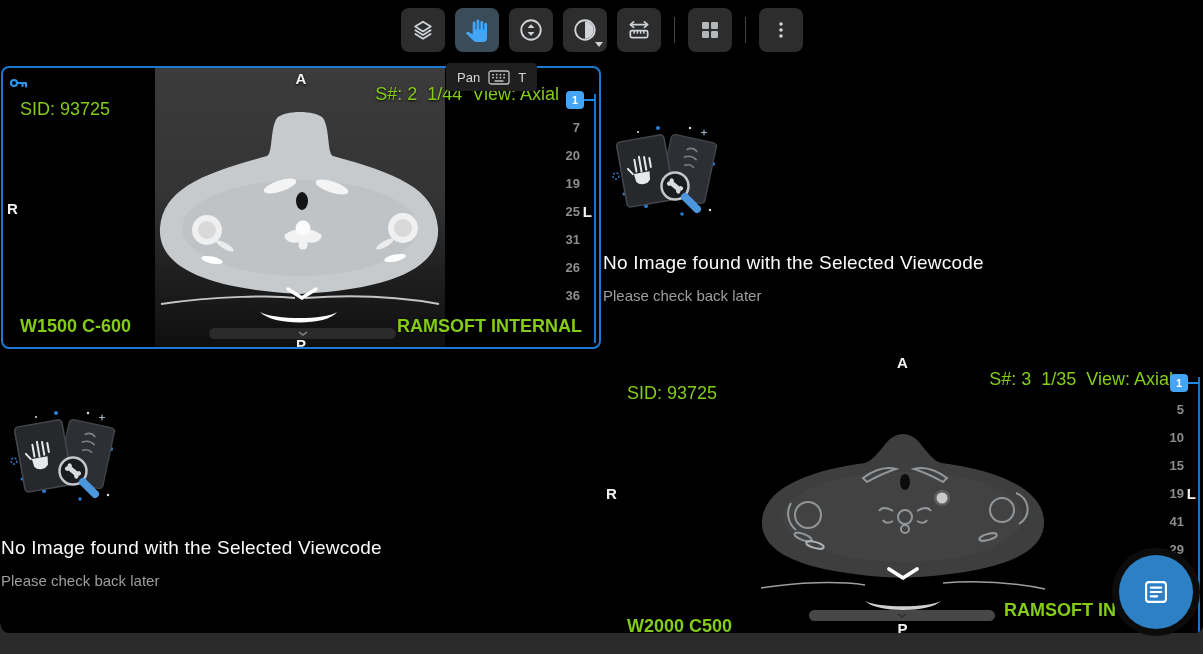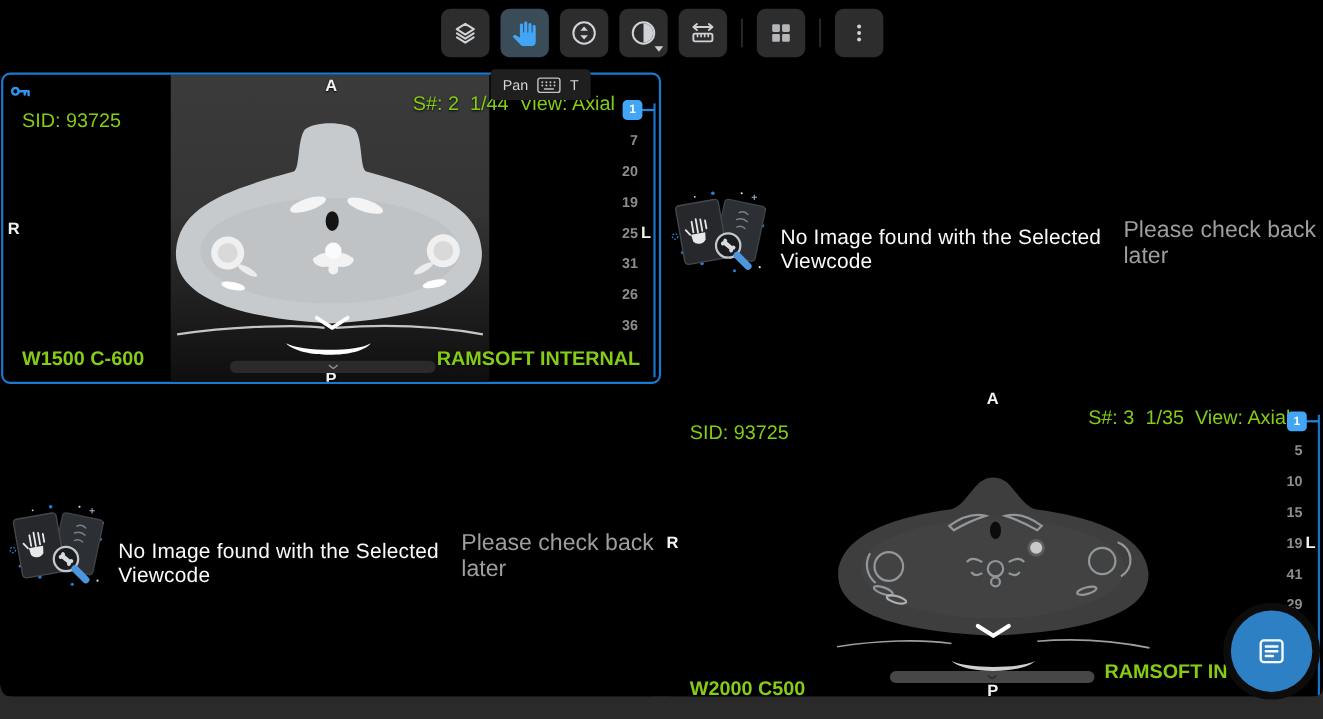--- a/index.html
+++ b/index.html
@@ -34,23 +34,23 @@
   
   .rail-track { position:absolute; right:3px; width:2px; background:#1874cb; }
   .vp-tl .rail-track { top:26px; bottom:4px; }
   .vp-br .rail-track { top:25px; bottom:0; }
   .badge { position:absolute; width:18px; height:18px; border-radius:4px; background:#42a5f5; color:#fff; font-size:11px; font-weight:700; display:flex; align-items:center; justify-content:center; z-index:5; cursor:pointer; }
   .conn { position:absolute; right:4px; width:12px; height:2px; background:#1e88e5; }
   .nums { position:absolute; right:19px; width:28px; text-align:right; }
   .slice-num { height:28px; line-height:28px; font-size:13px; font-weight:700; color:#8d8d8d; text-shadow:0 1px 2px #000; }
 
   
-  .empty { position:absolute; inset:0; display:flex; align-items:center; justify-content:center; padding-top:14px; }
+  .empty { position:absolute; inset:0; display:flex; flex-direction:column; align-items:flex-start; justify-content:center; padding-top:14px; }
   .empty-title { font-size:19px; font-weight:500; color:#fafafa; margin-top:26px; letter-spacing:.2px; }
-  .empty-sub { font-size:21px; color:#9e9e9e; margin-top:13px; }
+  .empty-sub { font-size:15px; color:#9e9e9e; margin-top:13px; }
 
   
   .pill { position:absolute; height:11px; border-radius:6px; display:flex; align-items:center; justify-content:center; cursor:pointer; }
   .pill-tl { left:206px; top:260px; width:187px; background:#2a2a2a; }
   .pill-br { left:207px; top:258px; width:186px; background:#474747; }
   .chev { position:absolute; }
   .chev-tl { left:282px; top:218px; }
   .chev-br { left:284px; top:214px; }
 
   

